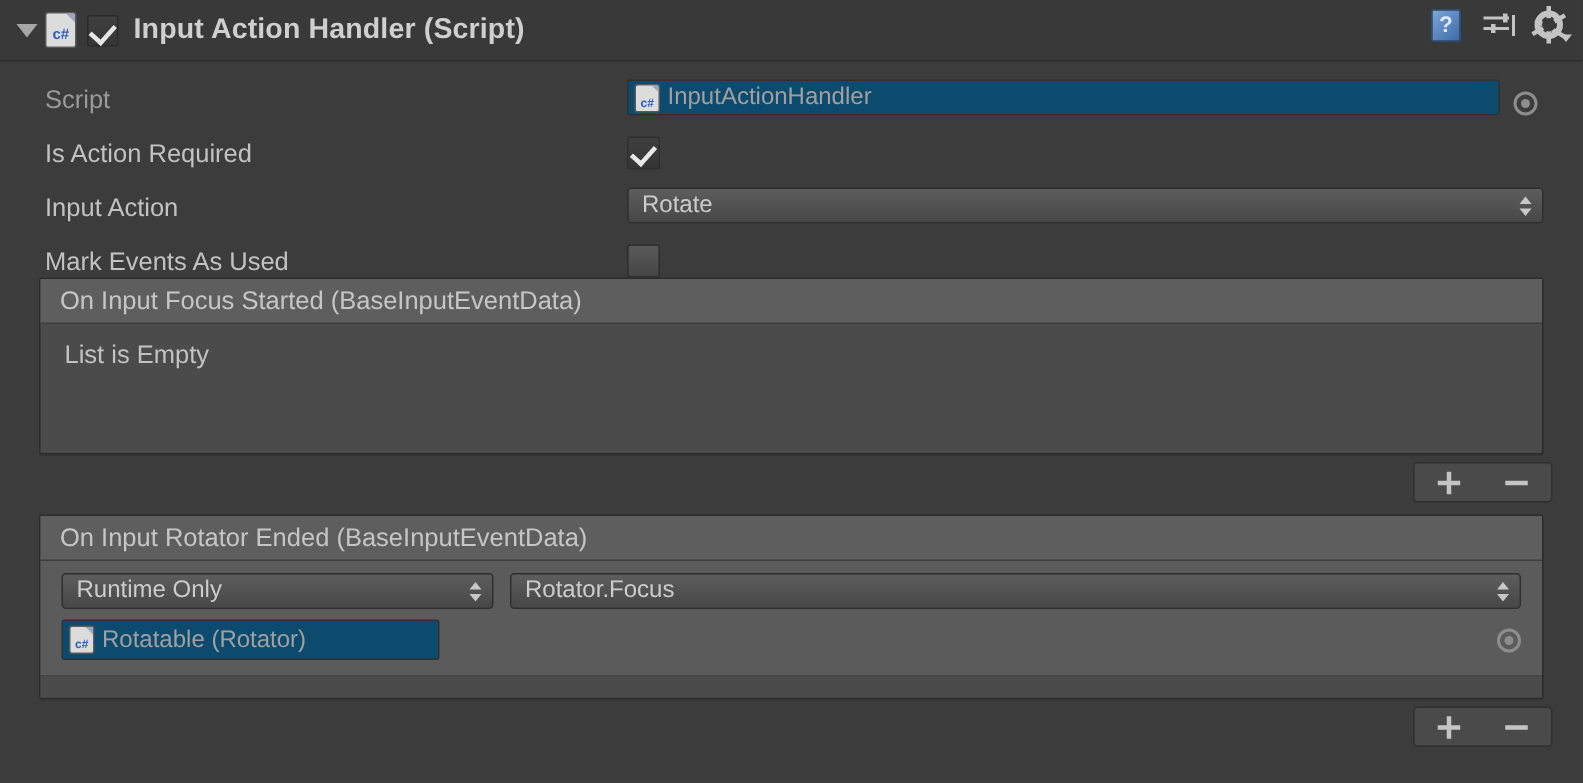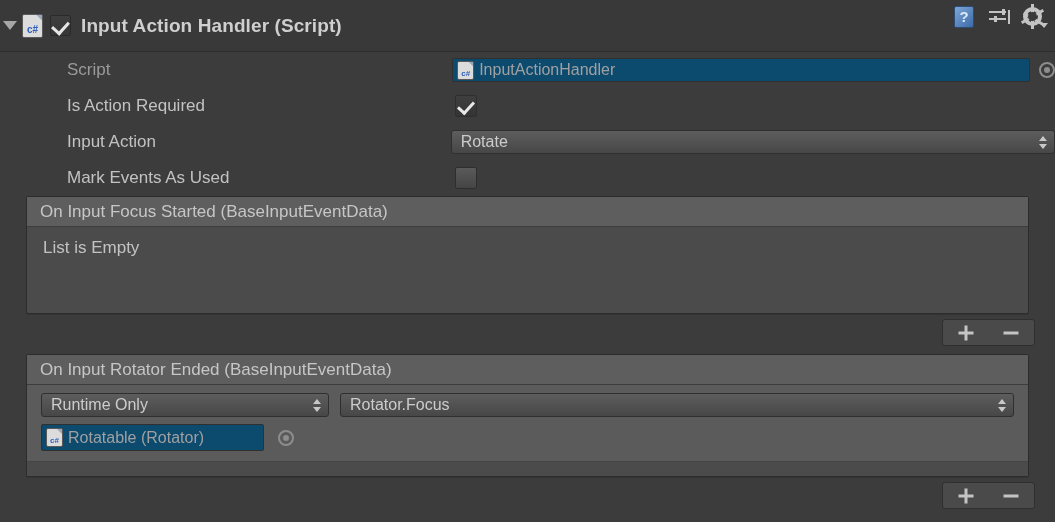--- a/index.html
+++ b/index.html
@@ -19,26 +19,26 @@
   .inspector {
     position: relative;
     width: 1055px;
     height: 522px;
     background: #3c3c3c;
   }
 
   
   .comp-header {
     position: relative;
-    height: 52px;
+    height: 41px;
     background: #393939;
     border-bottom: 1px solid #2d2d2d;
     display: flex;
     align-items: center;
-    padding-left: 0;
+    padding-left: 8px;
     box-sizing: border-box;
   }
   .foldout {
     width: 20px;
     height: 20px;
     display: flex;
     align-items: center;
     justify-content: center;
     flex: 0 0 auto;
   }
@@ -199,23 +199,22 @@
     width: 0; height: 0;
     border-left: 4px solid transparent;
     border-right: 4px solid transparent;
     border-top: 5px solid #c3c3c3;
   }
 
   
   .row {
     height: 36px;
     display: flex;
-    align-items: center;
-    position: relative;
-    padding-left: 37px;
+    align-items: flex-end;
+    position: relative;
   }
   .label {
     width: 418px;
     padding-left: 30px;
     box-sizing: border-box;
     font-size: 17px;
     color: #c2c2c2;
     white-space: nowrap;
   }
   .label.dim { color: #9a9a9a; }
@@ -338,20 +337,21 @@
 
   .evt-entry {
     background: #5b5b5b;
     padding: 8px 14px 10px 14px;
     border-bottom: 1px solid #454545;
   }
   .entry-line {
     display: flex;
     align-items: center;
     gap: 11px;
+    justify-content: space-between;
   }
   .entry-line + .entry-line { margin-top: 7px; }
 
   .addrow {
     position: relative;
     height: 40px;
     margin: 0 0 0 0;
   }
   .pm {
     position: absolute;
@@ -467,21 +467,21 @@
         <div class="popup" style="width:288px;">
           <span class="ptext">Runtime Only</span>
           <span class="updown"></span>
         </div>
         <div class="popup" style="width:674px;">
           <span class="ptext">Rotator.Focus</span>
           <span class="updown"></span>
         </div>
       </div>
       <div class="entry-line">
-        <div class="objfield" style="width:223px;height:27px;">
+        <div class="objfield" style="width:252px;height:27px;">
           <div class="cs-icon small"></div>
           <span>Rotatable (Rotator)</span>
         </div>
         <div class="picker" style="margin-left:3px;"></div>
       </div>
     </div>
     <div style="height:14px;background:#4b4b4b;"></div>
   </div>
   <div class="addrow">
     <div class="pm">

